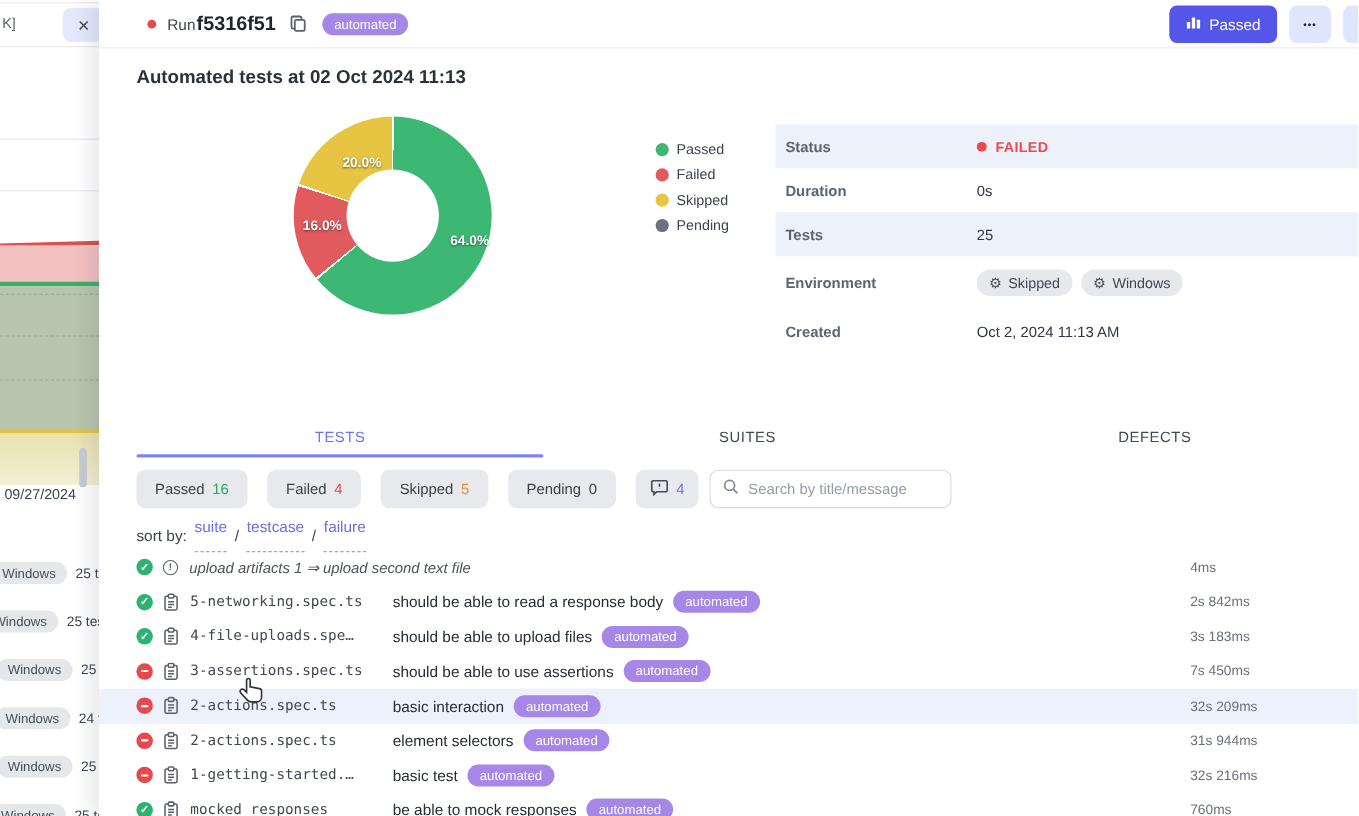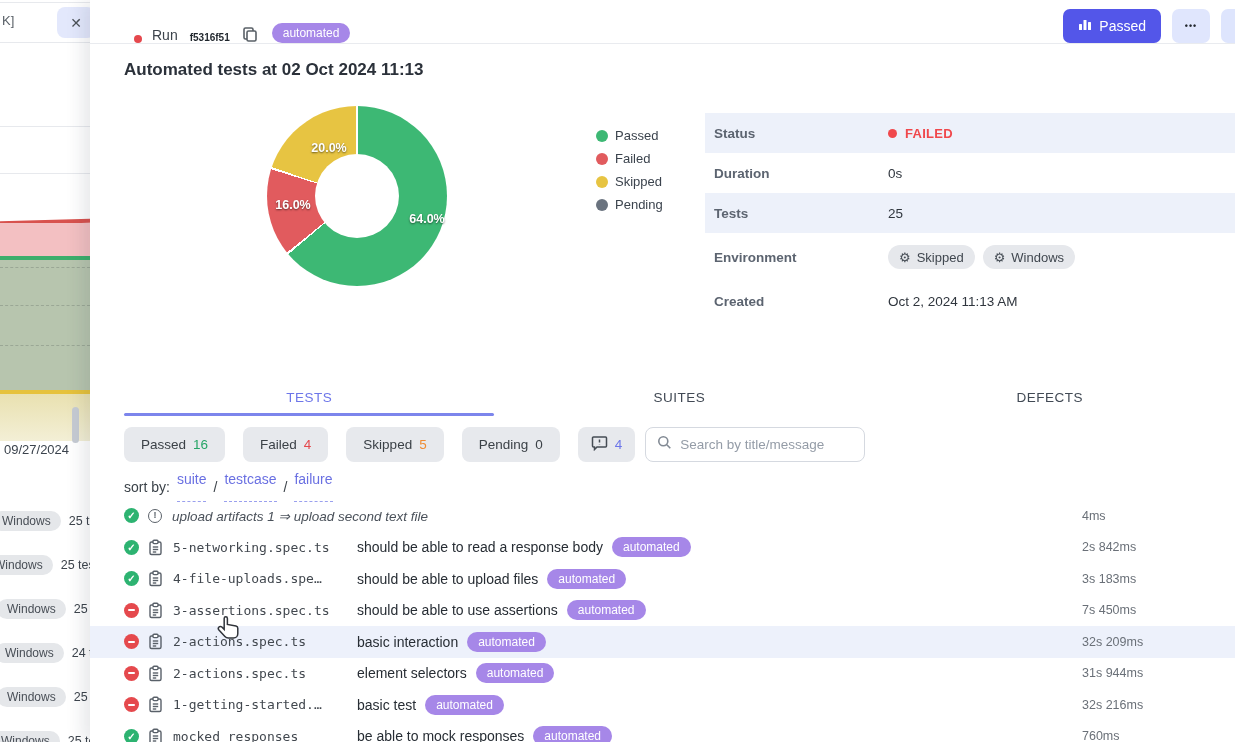--- a/index.html
+++ b/index.html
@@ -21,24 +21,24 @@
   .yellow-fill { position:absolute; left:0; top:185px; width:90px; height:47px; background:linear-gradient(#e9e1b0, #f3efd6); }
   .bg-scroll { position:absolute; left:72px; top:407px; width:7px; height:36px; border-radius:4px; background:#c6cbd3; }
   .bg-date { position:absolute; left:4px; top:442px; font-size:13px; color:#3b434d; }
   .bg-run-row { position:absolute; display:flex; align-items:center; gap:8px; white-space:nowrap; }
   .bg-env-badge { background:#e5e7ea; border-radius:11px; padding:3px 10px; font-size:12px; color:#484e56; }
   .bg-run-tests { font-size:12.5px; color:#3d444c; }
 
   
   .drawer { position:absolute; left:90px; top:0; width:1145px; height:742px; background:#fff; z-index:2; box-shadow:-8px 0 16px rgba(30,35,60,.10); }
 
-  .topbar { position:absolute; left:0; top:0; width:1145px; height:44px; border-bottom:1px solid #e9ebef; display:flex; align-items:flex-end; padding-left:44px; }
+  .topbar { position:absolute; left:0; top:0; width:1145px; height:44px; border-bottom:1px solid #e9ebef; display:flex; align-items:center; padding-left:44px; }
   .run-dot { width:8px; height:8px; border-radius:50%; background:#e5484d; }
   .run-label { margin-left:10px; font-size:14px; color:#3c434b; }
-  .run-id { margin-left:12px; font-size:10px; font-weight:bold; color:#1f252c; }
+  .run-id { margin-left:1px; font-size:18px; font-weight:bold; color:#1f252c; }
   .copy-icon { margin-left:12px; display:flex; }
   .pill-automated { background:#a687e8; color:#fff; font-size:12px; border-radius:10px; padding:3px 11px; }
   .topbar .pill-automated { margin-left:14px; }
   .topbar-spacer { flex:1; }
   .report-btn { height:34px; border-radius:7px; background:#5356e9; color:#fff; font-size:14px; display:flex; align-items:center; gap:7px; padding:0 15px; }
   .more-btn { margin-left:11px; width:38px; height:34px; border-radius:7px; background:#e0e6fd; display:flex; align-items:center; justify-content:center; font-size:17px; font-weight:bold; color:#22272e; letter-spacing:1px; }
   .partial-btn { margin-left:11px; width:38px; height:34px; border-radius:7px; background:#dee5fd; margin-right:-24px; }
 
   .page-title { position:absolute; left:34px; top:60px; font-size:17px; font-weight:bold; color:#2b313a; }
 

